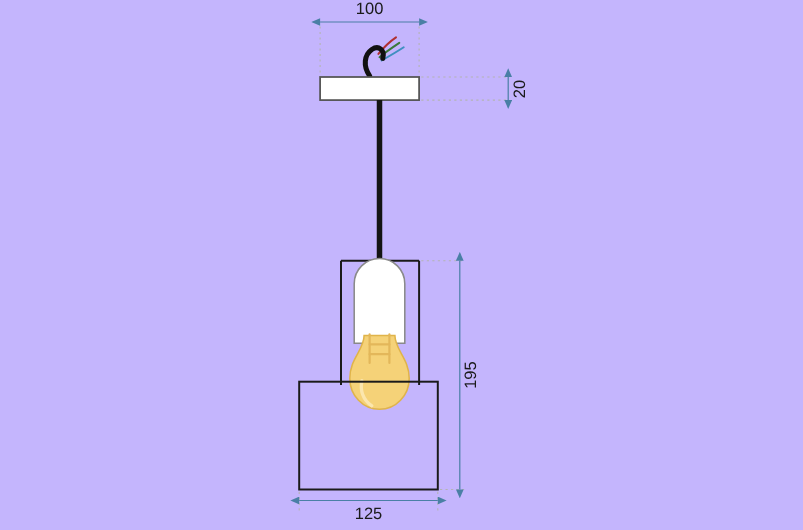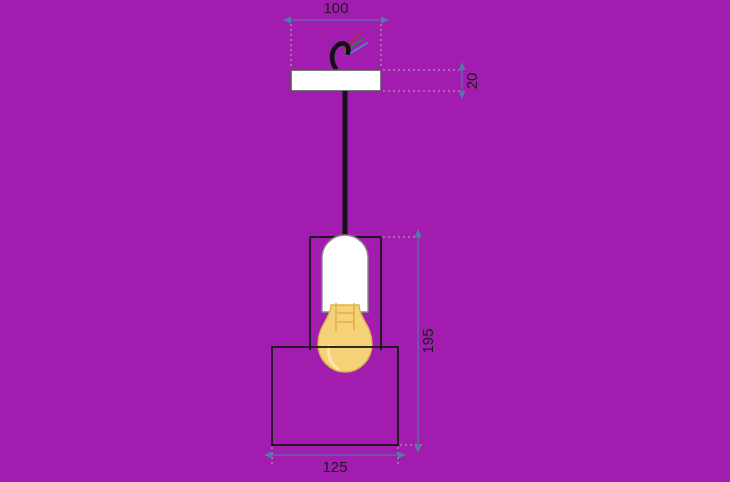--- a/index.html
+++ b/index.html
@@ -7,21 +7,21 @@
     padding: 0;
     background: #ffffff;
   }
   body {
     font-family: "Liberation Sans", sans-serif;
   }
   #drawing-root {
     position: relative;
     width: 730px;
     height: 482px;
-    background: #a21caf;
+    background: #c4b5fd;
     overflow: hidden;
   }
   #drawing-svg {
     position: absolute;
     left: 0;
     top: 0;
     display: block;
   }
   .dim-text {
     font-family: "Liberation Sans", sans-serif;

